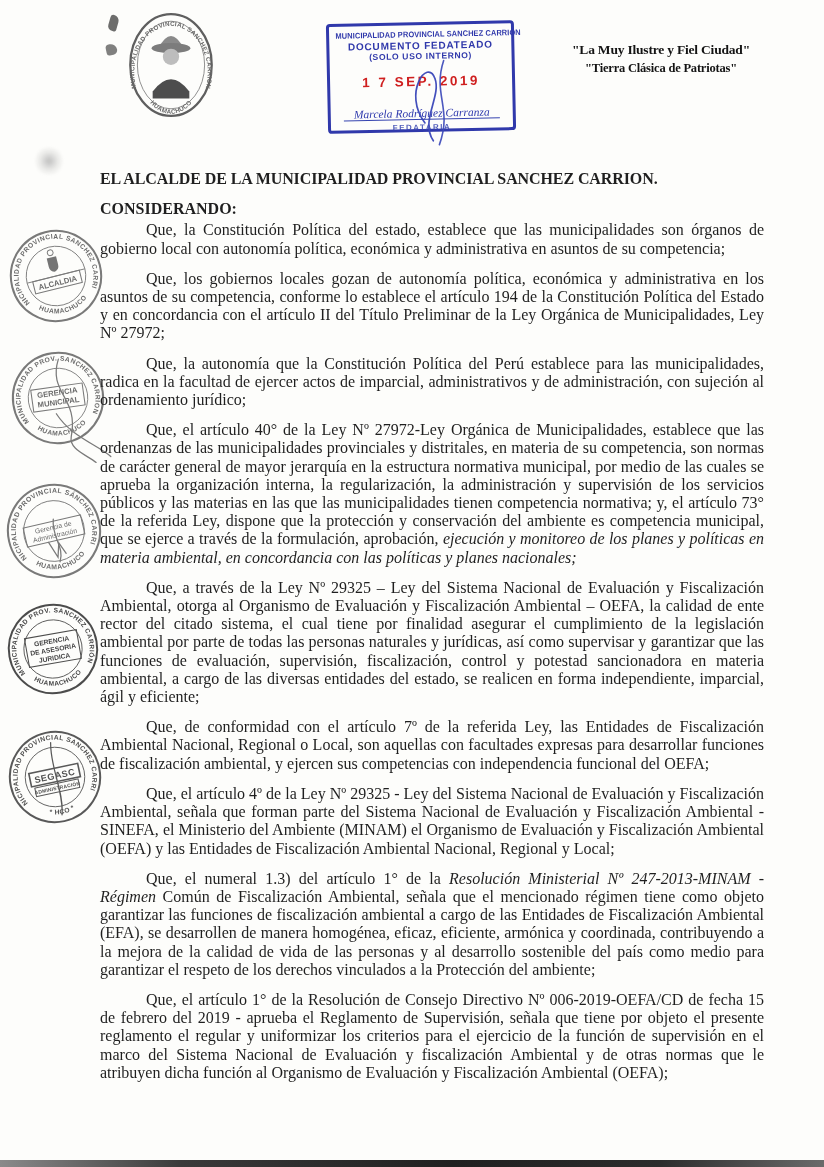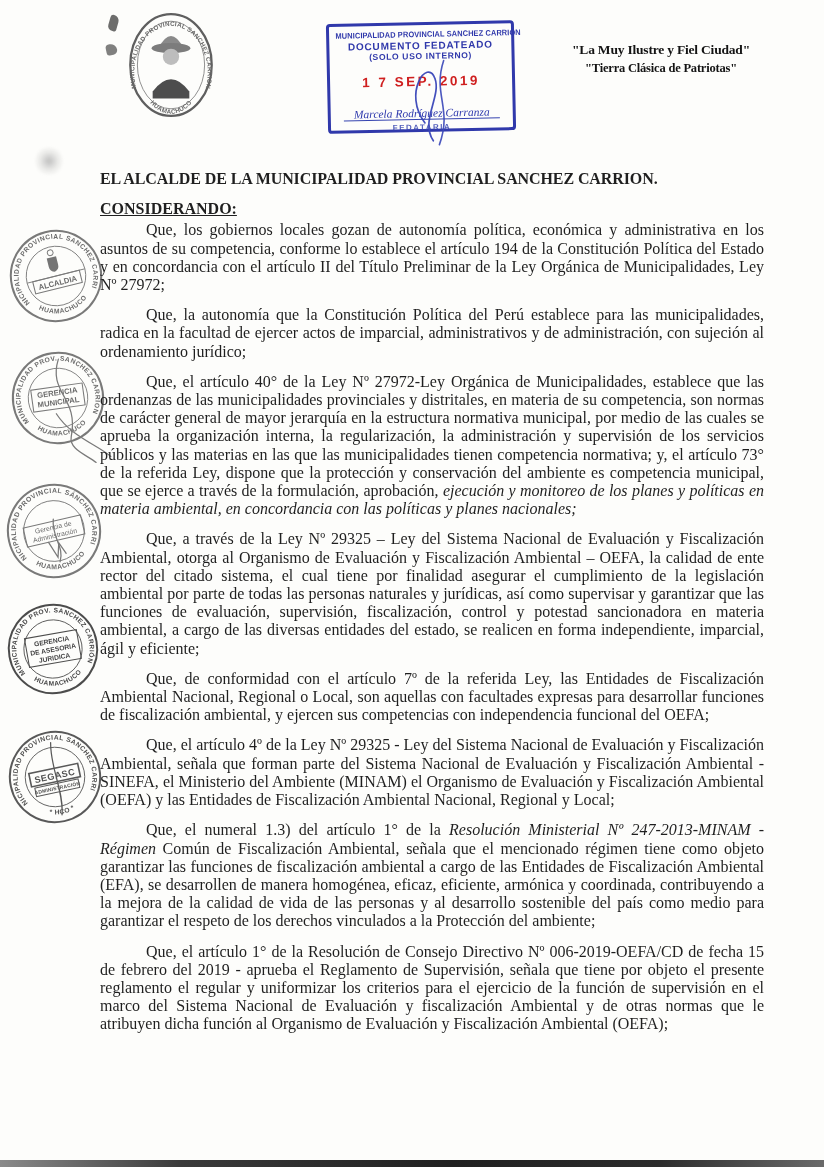--- a/index.html
+++ b/index.html
@@ -30,21 +30,21 @@
   
   .title-wrap{position:absolute;top:119px;left:0;width:100%;text-align:center;z-index:5;}
   .title{display:inline-block;font-size:30px;font-weight:bold;color:#0e0e0e;
          border-bottom:3px solid #131313;padding:0 6px 1px;letter-spacing:.2px;}
 
   
   .body-text{position:absolute;left:100px;top:170px;width:664px;font-size:16px;
              line-height:18.2px;text-align:justify;z-index:1;}
   .body-text p{margin:0 0 12px 0;}
   .salutation{font-weight:bold;letter-spacing:-.1px;}
-  .considerando{font-weight:bold;text-decoration:underline;margin-bottom:3px !important;}
+  .considerando{font-weight:bold;margin-bottom:3px !important;}
   .para{text-indent:46px;}
   .para .it{font-style:italic;}
 
   
   .seal{position:absolute;overflow:visible;opacity:.92;}
   .seal circle,.seal rect,.seal line{fill:none;}
   .seal .outer{stroke-width:2.1;}
   .seal .inner{stroke-width:.9;}
   .seal .box{stroke-width:1.1;}
   .seal .boxh{stroke-width:1.7;}
@@ -124,20 +124,21 @@
   <div class="mottos">
     <div class="motto1">"La Muy Ilustre y Fiel Ciudad"</div>
     <div class="motto2">"Tierra Clásica de Patriotas"</div>
   </div>
 
 
   <div class="body-text">
     <p class="salutation">EL ALCALDE DE LA MUNICIPALIDAD PROVINCIAL SANCHEZ CARRION.</p>
     <p class="considerando">CONSIDERANDO:</p>
     <div id="paragraphs">
+        <p class="para"><span>Que, la Constitución Política del estado, establece que las municipalidades son órganos de gobierno local con autonomía política, económica y administrativa en asuntos de su competencia;</span></p>
         <p class="para"><span>Que, los gobiernos locales gozan de autonomía política, económica y administrativa en los asuntos de su competencia, conforme lo establece el artículo 194 de la Constitución Política del Estado y en concordancia con el artículo II del Título Preliminar de la Ley Orgánica de Municipalidades, Ley Nº 27972;</span></p>
         <p class="para"><span>Que, la autonomía que la Constitución Política del Perú establece para las municipalidades, radica en la facultad de ejercer actos de imparcial, administrativos y de administración, con sujeción al ordenamiento jurídico;</span></p>
         <p class="para"><span>Que, el artículo 40° de la Ley Nº 27972-Ley Orgánica de Municipalidades, establece que las ordenanzas de las municipalidades provinciales y distritales, en materia de su competencia, son normas de carácter general de mayor jerarquía en la estructura normativa municipal, por medio de las cuales se aprueba la organización interna, la regularización, la administración y supervisión de los servicios públicos y las materias en las que las municipalidades tienen competencia normativa; y, el artículo 73° de la referida Ley, dispone que la protección y conservación del ambiente es competencia municipal, que se ejerce a través de la formulación, aprobación, </span><span class="it">ejecución y monitoreo de los planes y políticas en materia ambiental, en concordancia con las políticas y planes nacionales;</span></p>
         <p class="para"><span>Que, a través de la Ley Nº 29325 – Ley del Sistema Nacional de Evaluación y Fiscalización Ambiental, otorga al Organismo de Evaluación y Fiscalización Ambiental – OEFA, la calidad de ente rector del citado sistema, el cual tiene por finalidad asegurar el cumplimiento de la legislación ambiental por parte de todas las personas naturales y jurídicas, así como supervisar y garantizar que las funciones de evaluación, supervisión, fiscalización, control y potestad sancionadora en materia ambiental, a cargo de las diversas entidades del estado, se realicen en forma independiente, imparcial, ágil y eficiente;</span></p>
         <p class="para"><span>Que, de conformidad con el artículo 7º de la referida Ley, las Entidades de Fiscalización Ambiental Nacional, Regional o Local, son aquellas con facultades expresas para desarrollar funciones de fiscalización ambiental, y ejercen sus competencias con independencia funcional del OEFA;</span></p>
         <p class="para"><span>Que, el artículo 4º de la Ley Nº 29325 - Ley del Sistema Nacional de Evaluación y Fiscalización Ambiental, señala que forman parte del Sistema Nacional de Evaluación y Fiscalización Ambiental - SINEFA, el Ministerio del Ambiente (MINAM) el Organismo de Evaluación y Fiscalización Ambiental (OEFA) y las Entidades de Fiscalización Ambiental Nacional, Regional y Local;</span></p>
         <p class="para"><span>Que, el numeral 1.3) del artículo 1° de la </span><span class="it">Resolución Ministerial Nº 247-2013-MINAM - Régimen</span><span> Común de Fiscalización Ambiental, señala que el mencionado régimen tiene como objeto garantizar las funciones de fiscalización ambiental a cargo de las Entidades de Fiscalización Ambiental (EFA), se desarrollen de manera homogénea, eficaz, eficiente, armónica y coordinada, contribuyendo a la mejora de la calidad de vida de las personas y al desarrollo sostenible del país como medio para garantizar el respeto de los derechos vinculados a la Protección del ambiente;</span></p>
         <p class="para"><span>Que, el artículo 1° de la Resolución de Consejo Directivo Nº 006-2019-OEFA/CD de fecha 15 de febrero del 2019 - aprueba el Reglamento de Supervisión, señala que tiene por objeto el presente reglamento el regular y uniformizar los criterios para el ejercicio de la función de supervisión en el marco del Sistema Nacional de Evaluación y fiscalización Ambiental y de otras normas que le atribuyen dicha función al Organismo de Evaluación y Fiscalización Ambiental (OEFA);</span></p>
       </div>
   </div>

